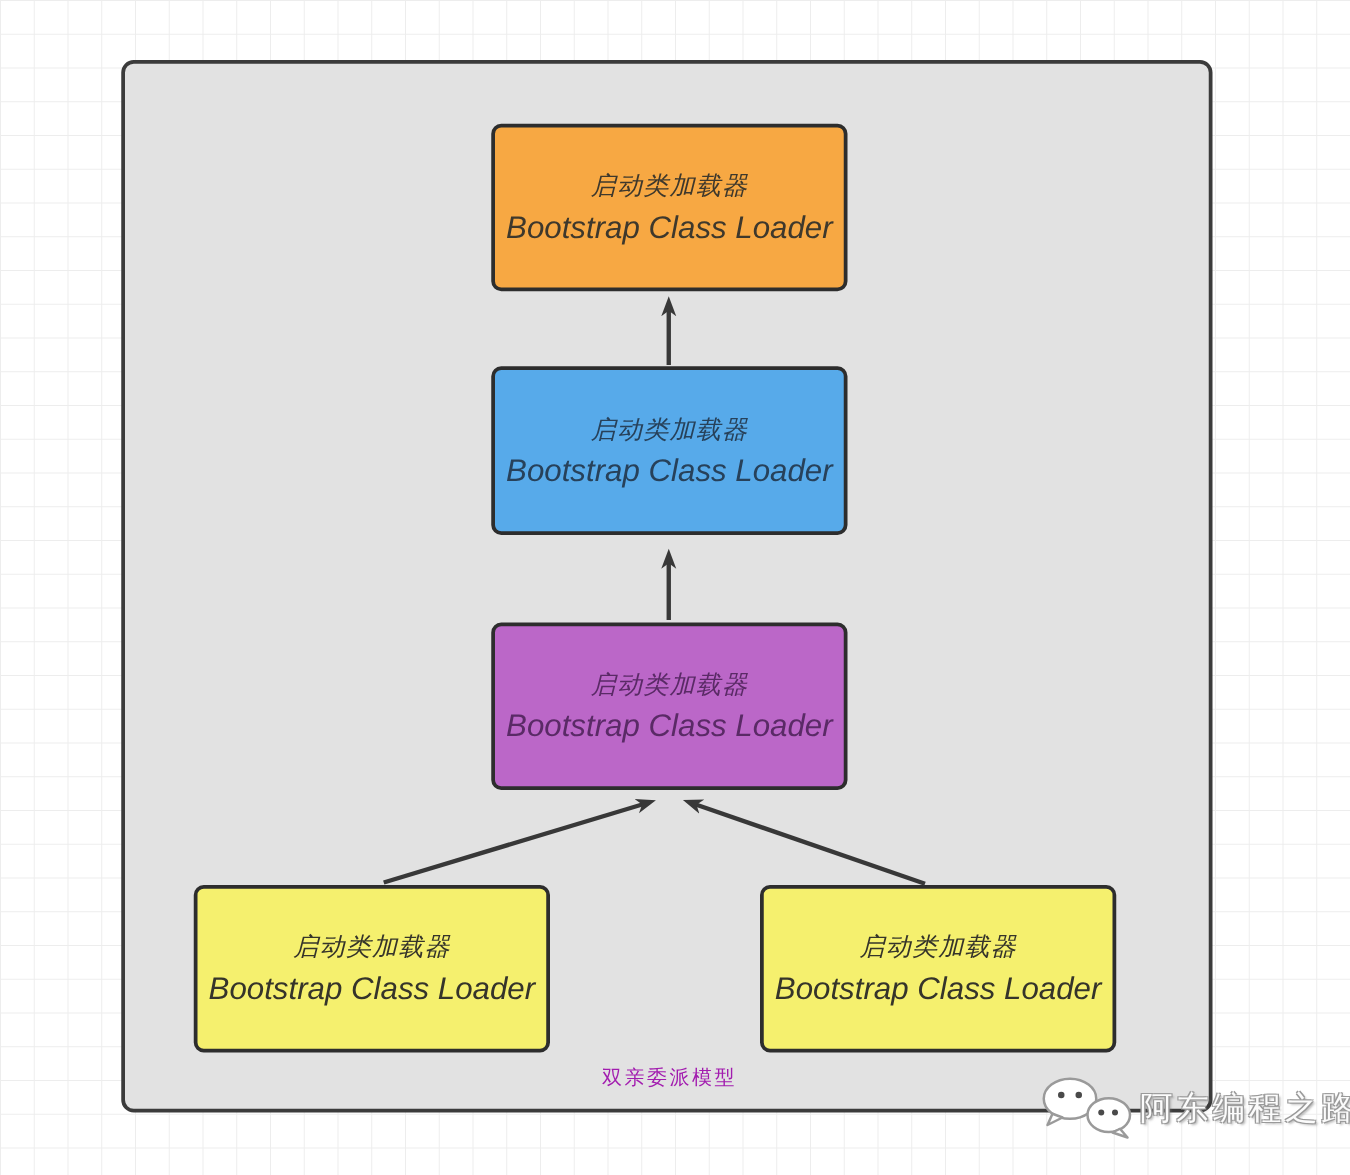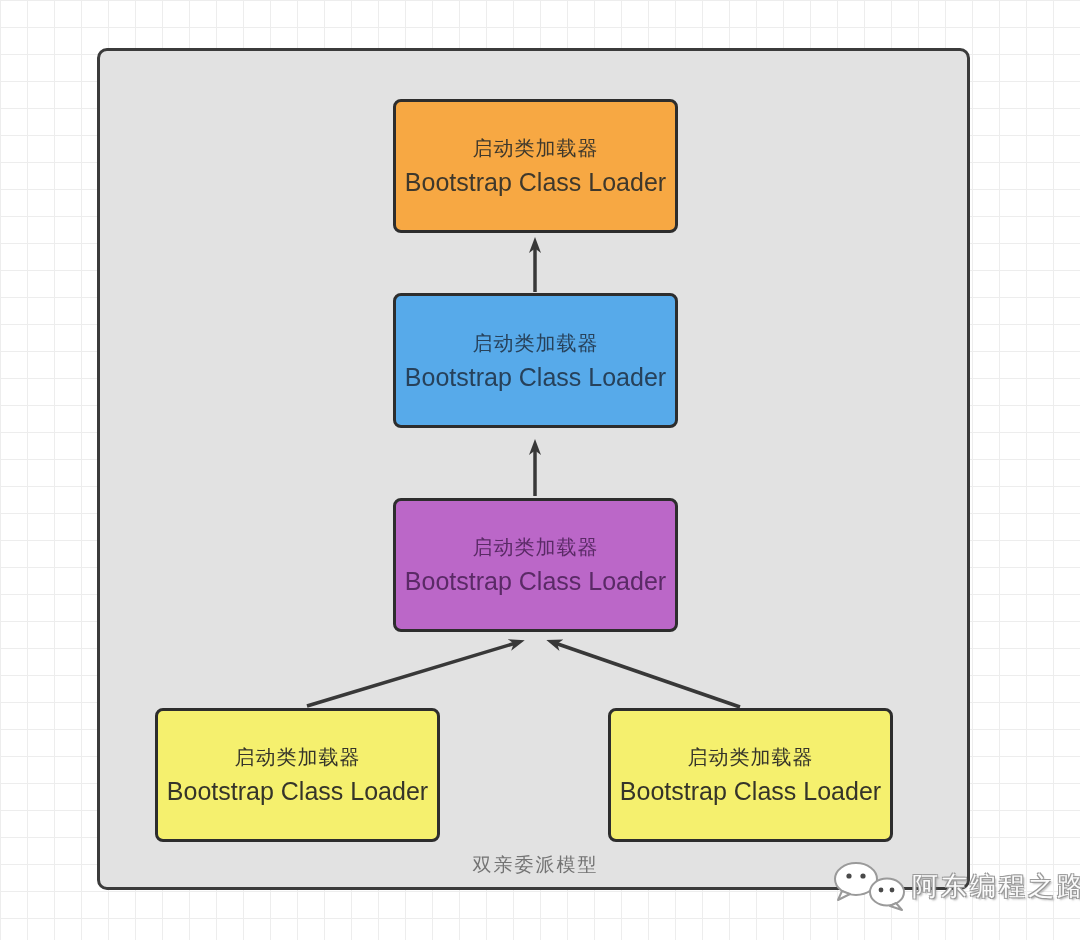--- a/index.html
+++ b/index.html
@@ -26,42 +26,43 @@
     position: absolute;
     width: 285px; height: 134px;
     border: 3px solid #2d2d2d;
     border-radius: 8px;
     display: flex;
     flex-direction: column;
     align-items: center;
     justify-content: center;
     text-align: center;
     z-index: 2;
+    font-style: italic;
   }
   .node .zh { font-size: 20px; letter-spacing: 1px; margin-bottom: 6px; }
   .node .en { font-size: 25px; }
   .node-0 { left: 393px; top:  99px; }
   .node-1 { left: 393px; top: 293px; height: 135px; }
   .node-2 { left: 393px; top: 498px; }
   .node-3 { left: 155px; top: 708px; }
   .node-4 { left: 608px; top: 708px; }
   svg.arrows {
     position: absolute;
     left: 0; top: 0;
     width: 1080px; height: 940px;
     z-index: 3;
     pointer-events: none;
   }
   .diagram-title {
     position: absolute;
     left: 393px; top: 852px;
     width: 285px;
     text-align: center;
-    font-size: 19px;
-    color: #737373;
+    font-size: 16px;
+    color: #a21caf;
     letter-spacing: 2px;
     z-index: 2;
   }
   .watermark {
     position: absolute;
     left: 828px; top: 860px;
     display: flex;
     align-items: center;
     z-index: 5;
   }

